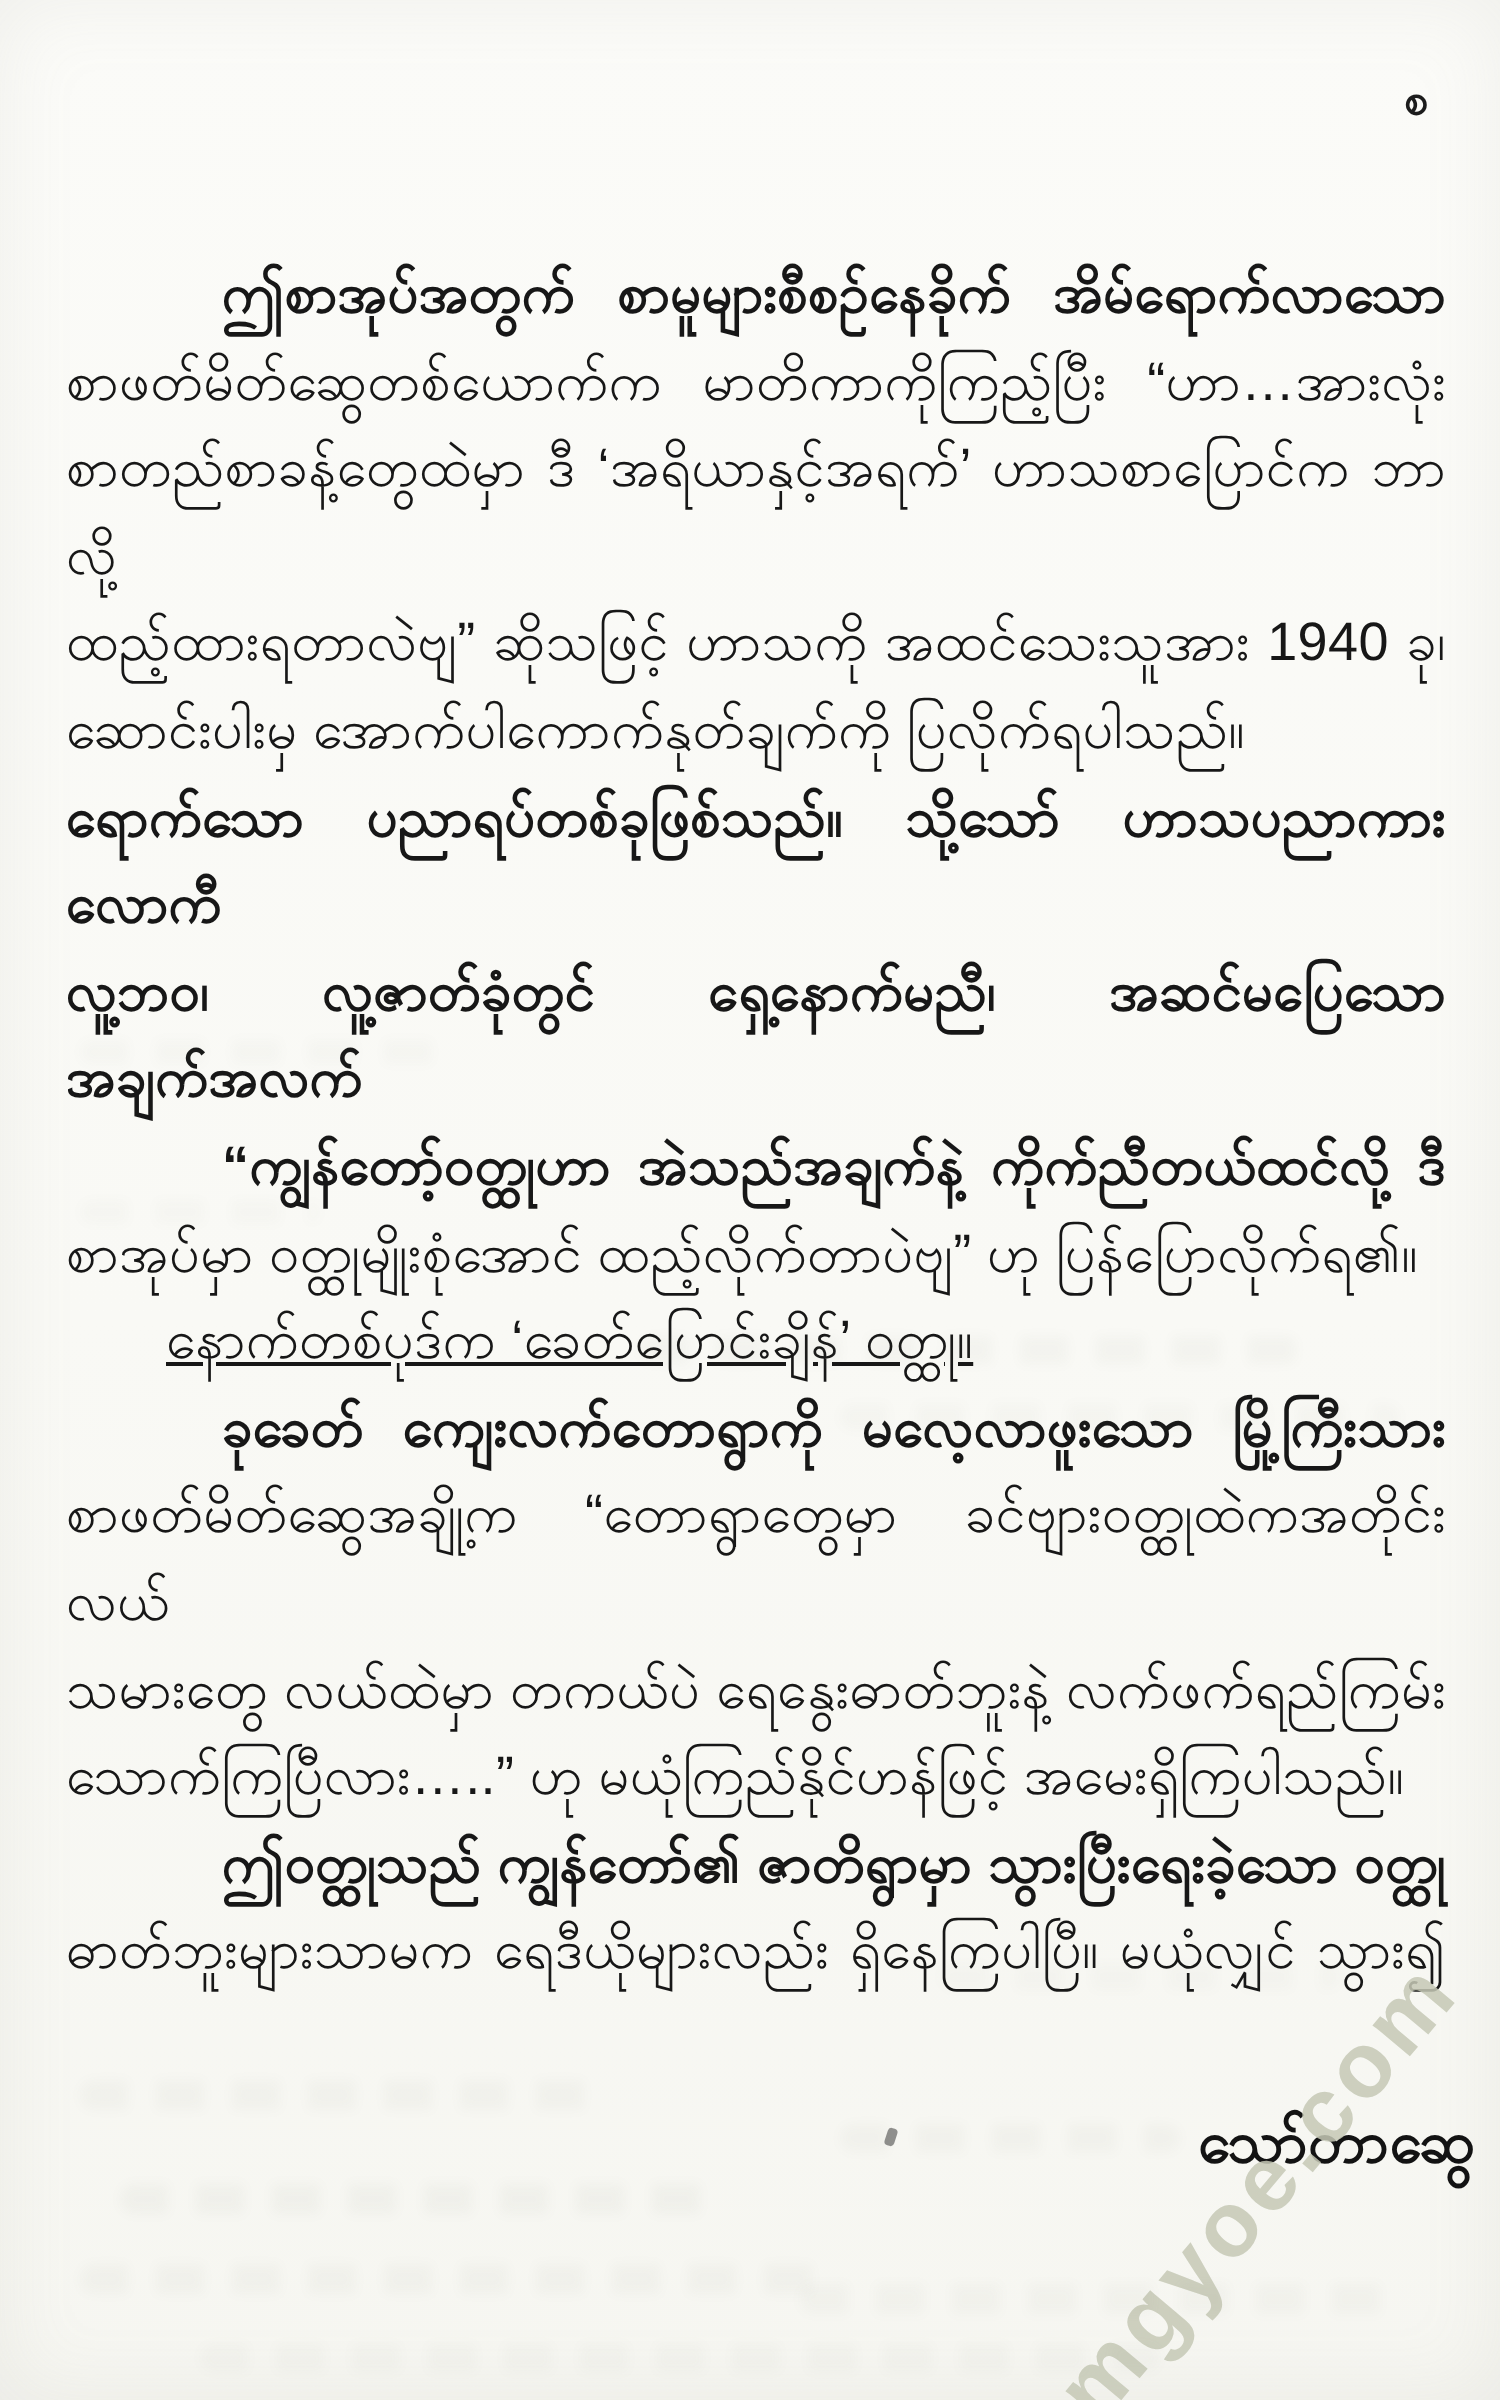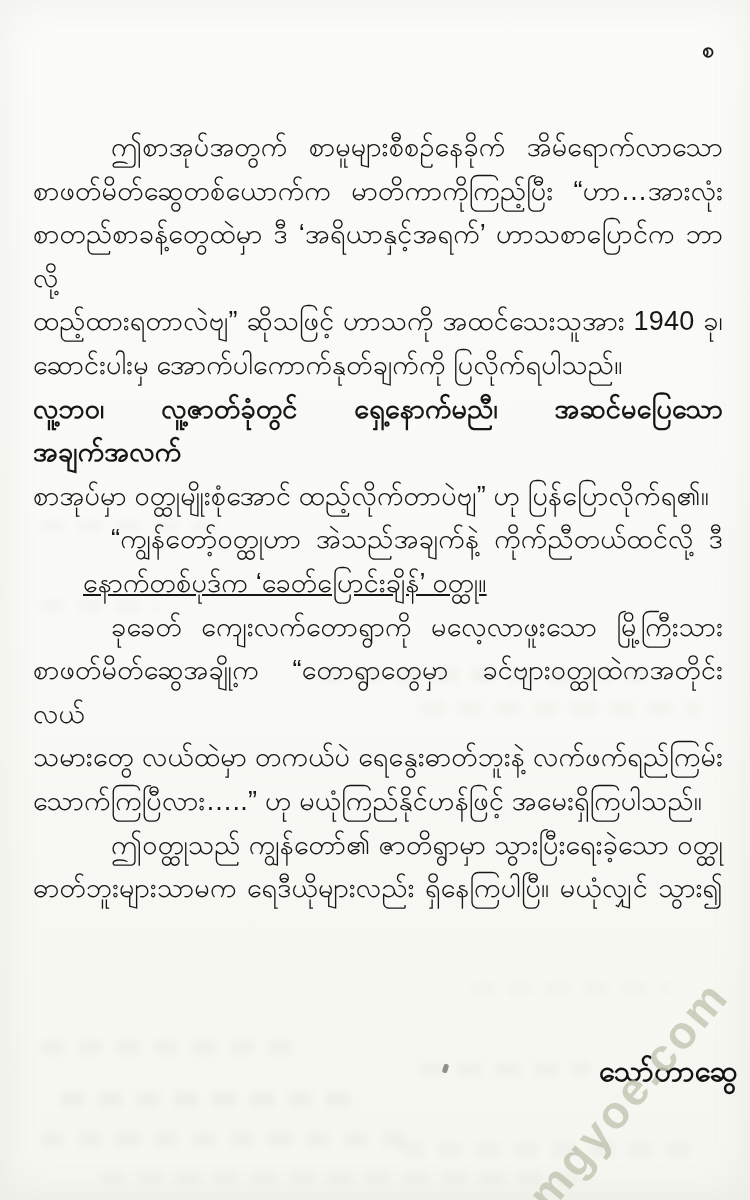--- a/index.html
+++ b/index.html
@@ -27,21 +27,21 @@
     line-height:43.6px;
     white-space:nowrap;
     letter-spacing:0.2px;
   }
   .j{
     white-space:normal;
     text-align:justify;
     text-align-last:justify;
   }
   .last{white-space:normal;text-align:center;text-align-last:left;}
-  .ind{text-indent:78px;}
+  .ind{text-indent:78px;font-weight:bold;}
   .ind-sm{text-indent:50px;text-decoration:underline;}
   .bold{font-weight:700;}
   .signature{
     position:absolute;top:1052px;right:12px;
     font-size:29px;font-weight:700;color:#131313;
     letter-spacing:0.5px;
     margin-left:32px;
   }
   .watermark{
     position:absolute;left:498px;top:985px;width:260px;height:220px;
@@ -76,26 +76,27 @@
 
     <p class="para">
       <span class="ln j ind">ဤစာအုပ်အတွက် စာမူများစီစဉ်နေခိုက် အိမ်ရောက်လာသော</span>
       <span class="ln j">စာဖတ်မိတ်ဆွေတစ်ယောက်က မာတိကာကိုကြည့်ပြီး “ဟာ…အားလုံး</span>
       <span class="ln j">စာတည်စာခန့်တွေထဲမှာ ဒီ ‘အရိယာနှင့်အရက်’ ဟာသစာပြောင်က ဘာလို့</span>
       <span class="ln j">ထည့်ထားရတာလဲဗျ” ဆိုသဖြင့် ဟာသကို အထင်သေးသူအား 1940 ခု၊</span>
       <span class="ln last">ဆောင်းပါးမှ အောက်ပါကောက်နုတ်ချက်ကို ပြလိုက်ရပါသည်။</span>
     </p>
 
     <p class="para bold">
+      <span class="ln j">ရောက်သော ပညာရပ်တစ်ခုဖြစ်သည်။ သို့သော် ဟာသပညာကား လောကီ</span>
       <span class="ln j">လူ့ဘဝ၊ လူ့ဇာတ်ခုံတွင် ရှေ့နောက်မညီ၊ အဆင်မပြေသော အချက်အလက်</span>
     </p>
 
     <p class="para">
+      <span class="ln j ind">“ကျွန်တော့်ဝတ္ထုဟာ အဲသည်အချက်နဲ့ ကိုက်ညီတယ်ထင်လို့ ဒီ</span>
       <span class="ln last">စာအုပ်မှာ ဝတ္ထုမျိုးစုံအောင် ထည့်လိုက်တာပဲဗျ” ဟု ပြန်ပြောလိုက်ရ၏။</span>
-      <span class="ln j ind">“ကျွန်တော့်ဝတ္ထုဟာ အဲသည်အချက်နဲ့ ကိုက်ညီတယ်ထင်လို့ ဒီ</span>
     </p>
 
     <p class="para">
       <span class="ln last ind-sm">နောက်တစ်ပုဒ်က ‘ခေတ်ပြောင်းချိန်’ ဝတ္ထု။</span>
     </p>
 
     <p class="para">
       <span class="ln j ind">ခုခေတ် ကျေးလက်တောရွာကို မလေ့လာဖူးသော မြို့ကြီးသား</span>
       <span class="ln j">စာဖတ်မိတ်ဆွေအချို့က “တောရွာတွေမှာ ခင်ဗျားဝတ္ထုထဲကအတိုင်း လယ်</span>
       <span class="ln j">သမားတွေ လယ်ထဲမှာ တကယ်ပဲ ရေနွေးဓာတ်ဘူးနဲ့ လက်ဖက်ရည်ကြမ်း</span>

